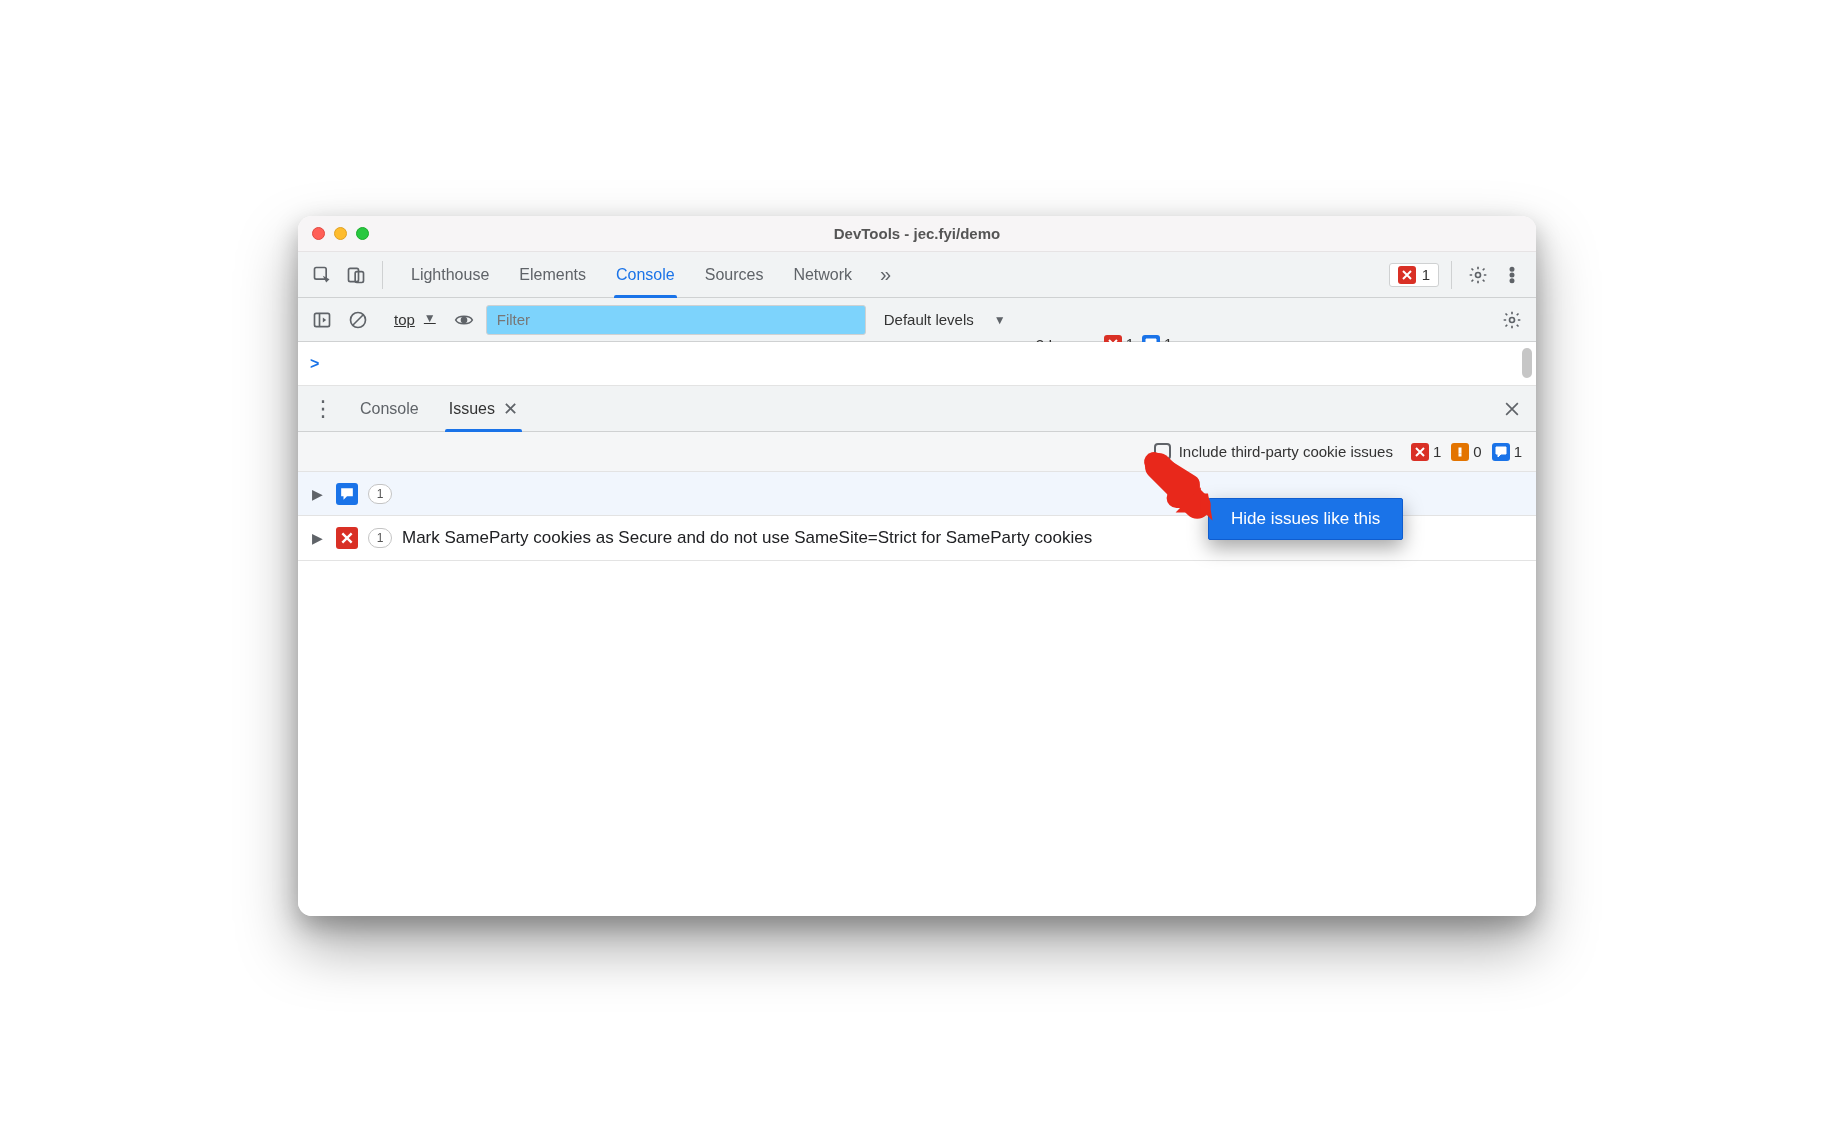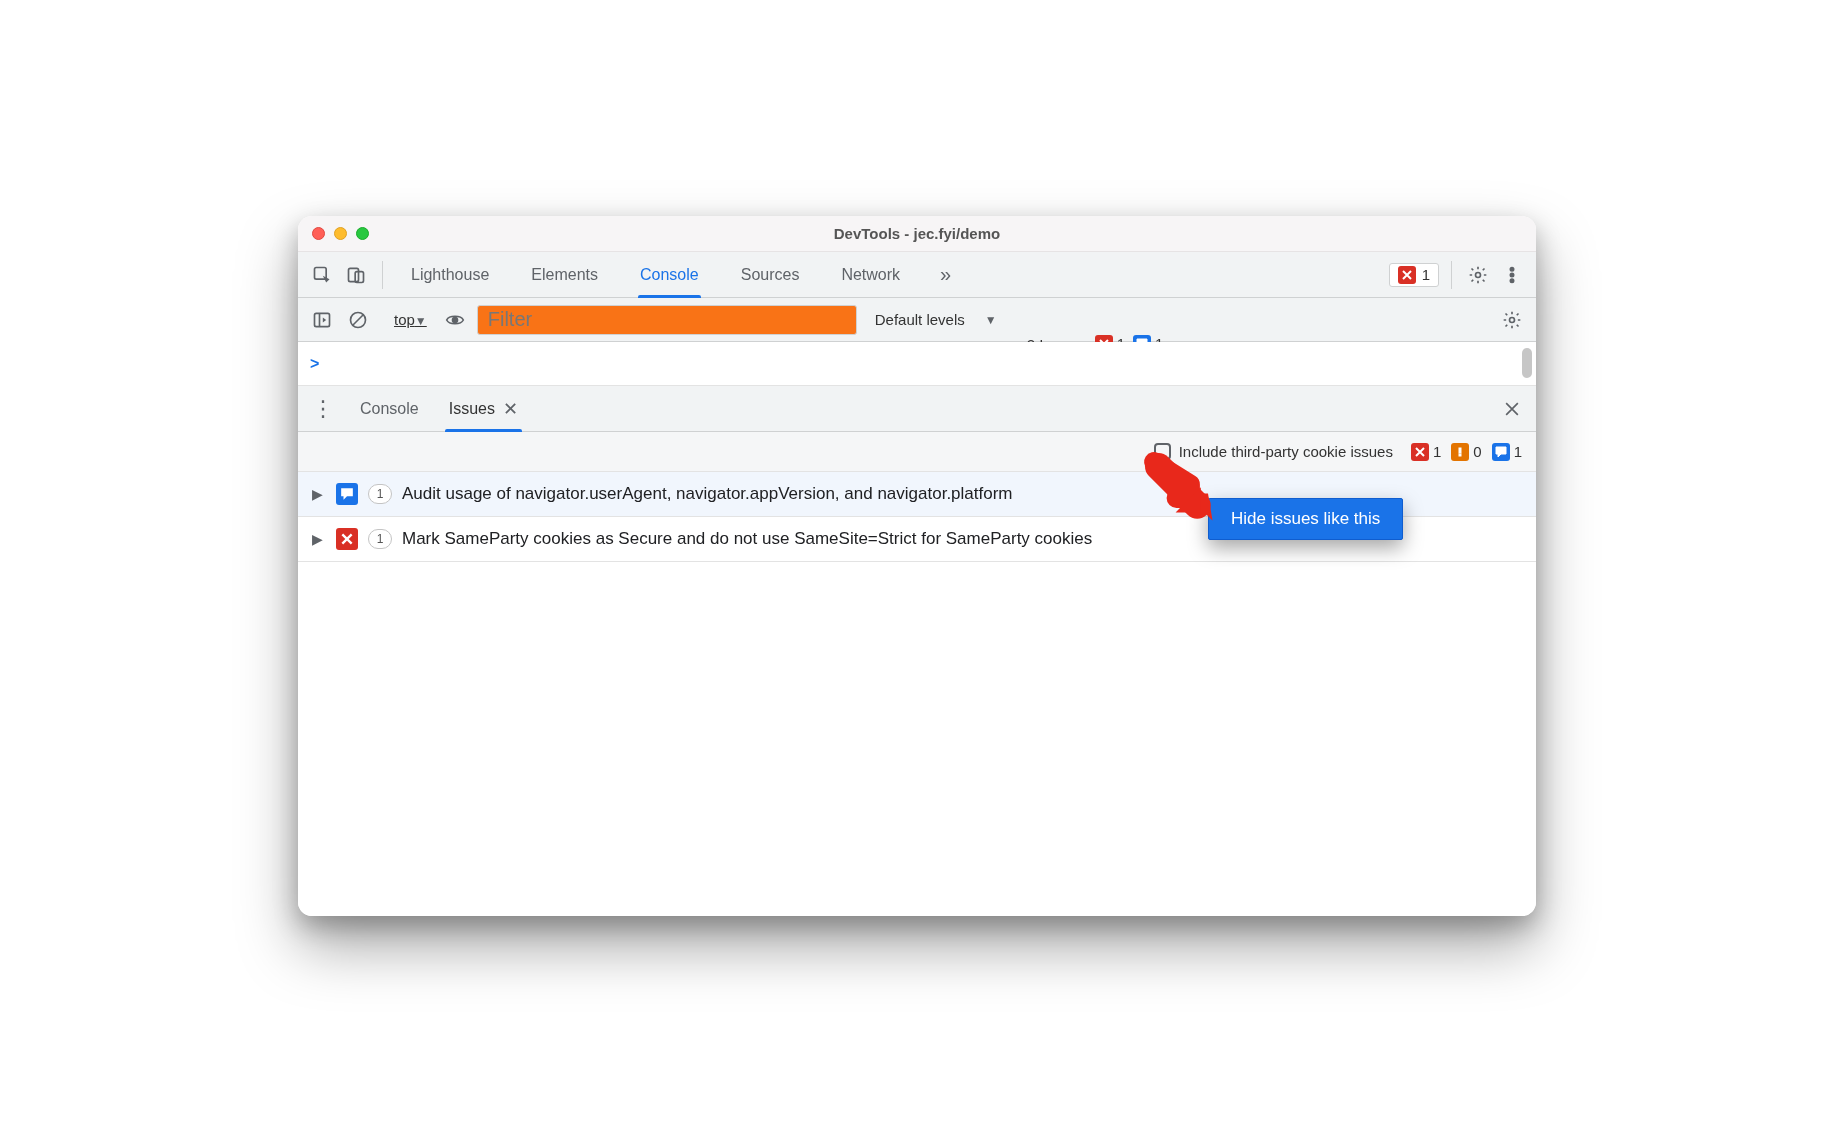--- a/index.html
+++ b/index.html
@@ -11,36 +11,36 @@
   .dot { width: 13px; height: 13px; border-radius: 50%; }
   .dot.red { background: #ff5f57; border: 1px solid #e1473f; }
   .dot.yellow { background: #febc2e; border: 1px solid #dfa023; }
   .dot.green { background: #28c840; border: 1px solid #1aab2b; }
   .titlebar .title { position: absolute; left: 0; right: 0; text-align: center; font-size: 15px; font-weight: 600; color: #555; pointer-events: none; }
   
   .tabstrip { height: 46px; background: #f1f3f4; border-bottom: 1px solid #cfd1d2; display: flex; align-items: center; padding: 0 10px; gap: 6px; }
   .toolbar-icon { width: 28px; height: 28px; display: inline-flex; align-items: center; justify-content: center; color: #5f6368; border-radius: 3px; }
   .toolbar-icon svg { width: 20px; height: 20px; fill: none; stroke: currentColor; stroke-width: 2; }
   .tabstrip .divider { width: 1px; height: 28px; background: #cfd1d2; margin: 0 6px; }
-  .tabs { display: flex; gap: 22px; align-items: center; height: 100%; margin-left: 6px; }
+  .tabs { display: flex; gap: 10px; align-items: center; height: 100%; margin-left: 6px; }
   .tab { font-size: 16px; color: #5f6368; padding: 0 10px; height: 100%; display: flex; align-items: center; position: relative; }
   .tab.active { color: #1a73e8; }
   .tab.active::after { content: ""; position: absolute; left: 8px; right: 8px; bottom: -1px; height: 3px; background: #1a73e8; border-radius: 2px 2px 0 0; }
   .spacer { flex: 1; }
   .chevrons { color: #5f6368; font-size: 20px; padding: 0 8px; }
   .badge-err { display: inline-flex; align-items: center; gap: 6px; border: 1px solid #cfd1d2; border-radius: 3px; padding: 2px 8px; background: #fff; font-size: 15px; color: #333; }
   .badge-icon { width: 18px; height: 18px; border-radius: 3px; display: inline-flex; align-items: center; justify-content: center; }
   .badge-icon.red { background: #d93025; color: #fff; }
   .badge-icon.blue { background: #1a73e8; color: #fff; }
   .badge-icon.orange { background: #e37400; color: #fff; }
   .badge-icon svg { width: 12px; height: 12px; fill: currentColor; stroke: currentColor; }
   
   .filterbar { height: 44px; background: #f1f3f4; border-bottom: 1px solid #cfd1d2; display: flex; align-items: center; padding: 0 10px; gap: 8px; }
-  .scope-select { font-size: 15px; color: #333; padding: 2px 6px; display: inline-flex; align-items: flex-end; gap: 0; text-decoration: underline; }
-  .filter-input { flex: 0 0 380px; height: 30px; border: 1px solid #cfd1d2; background: #f97316; padding: 0 10px; font-size: 20px; color: #333; border-radius: 3px; }
+  .scope-select { font-size: 15px; color: #333; padding: 2px 6px; display: inline-flex; align-items: flex-start; gap: 9px; text-decoration: underline; }
+  .filter-input { flex: 0 0 380px; height: 30px; border: 1px solid #cfd1d2; background: #7dd3fc; padding: 0 10px; font-size: 15px; color: #333; border-radius: 3px; }
   .filter-input::placeholder { color: #777; }
   .levels-select { font-size: 15px; color: #333; display: inline-flex; align-items: center; gap: 20px; margin-left: 10px; }
   .issues-summary { font-size: 15px; color: #333; display: inline-flex; align-items: flex-end; gap: 8px; margin-left: 14px; margin-top: 48px; }
   .issues-summary .mini { display: inline-flex; align-items: center; gap: 4px; }
   
   .console-live { height: 44px; background: #fff; border-bottom: 1px solid #e3e3e3; display: flex; align-items: center; padding: 0 12px; position: relative; }
   .prompt { color: #1a73e8; font-weight: 700; font-size: 16px; }
   .scrollbar-thumb { position: absolute; right: 4px; top: 6px; width: 10px; height: 30px; background: #c6c6c6; border-radius: 5px; }
   
   .drawerstrip { height: 46px; background: #f1f3f4; border-bottom: 1px solid #cfd1d2; display: flex; align-items: center; padding: 0 10px; gap: 14px; }
@@ -248,21 +248,20 @@
   <div class="issues-list">
 
     <div class="issue-row selected">
       <span class="issue-caret">▶</span>
       <span class="issue-icon blue">
         <svg viewBox="0 0 12 12" width="14" height="14">
             <path d="M1 1 h10 v7 h-5 l-3 3 v-3 h-2 Z" fill="#fff"></path>
           </svg>
       </span>
       <span class="issue-count">1</span>
-      <span class="issue-text">Audit usage of navigator.userAgent, navigator.appVersion, and navigator.platform</span>
     </div>
 
     <div class="issue-row">
       <span class="issue-caret">▶</span>
       <span class="issue-icon red">
         <svg viewBox="0 0 12 12" width="14" height="14">
             <path d="M2 2 L10 10 M10 2 L2 10" stroke="#fff" stroke-width="2" fill="none"></path>
           </svg>
       </span>
       <span class="issue-count">1</span>

